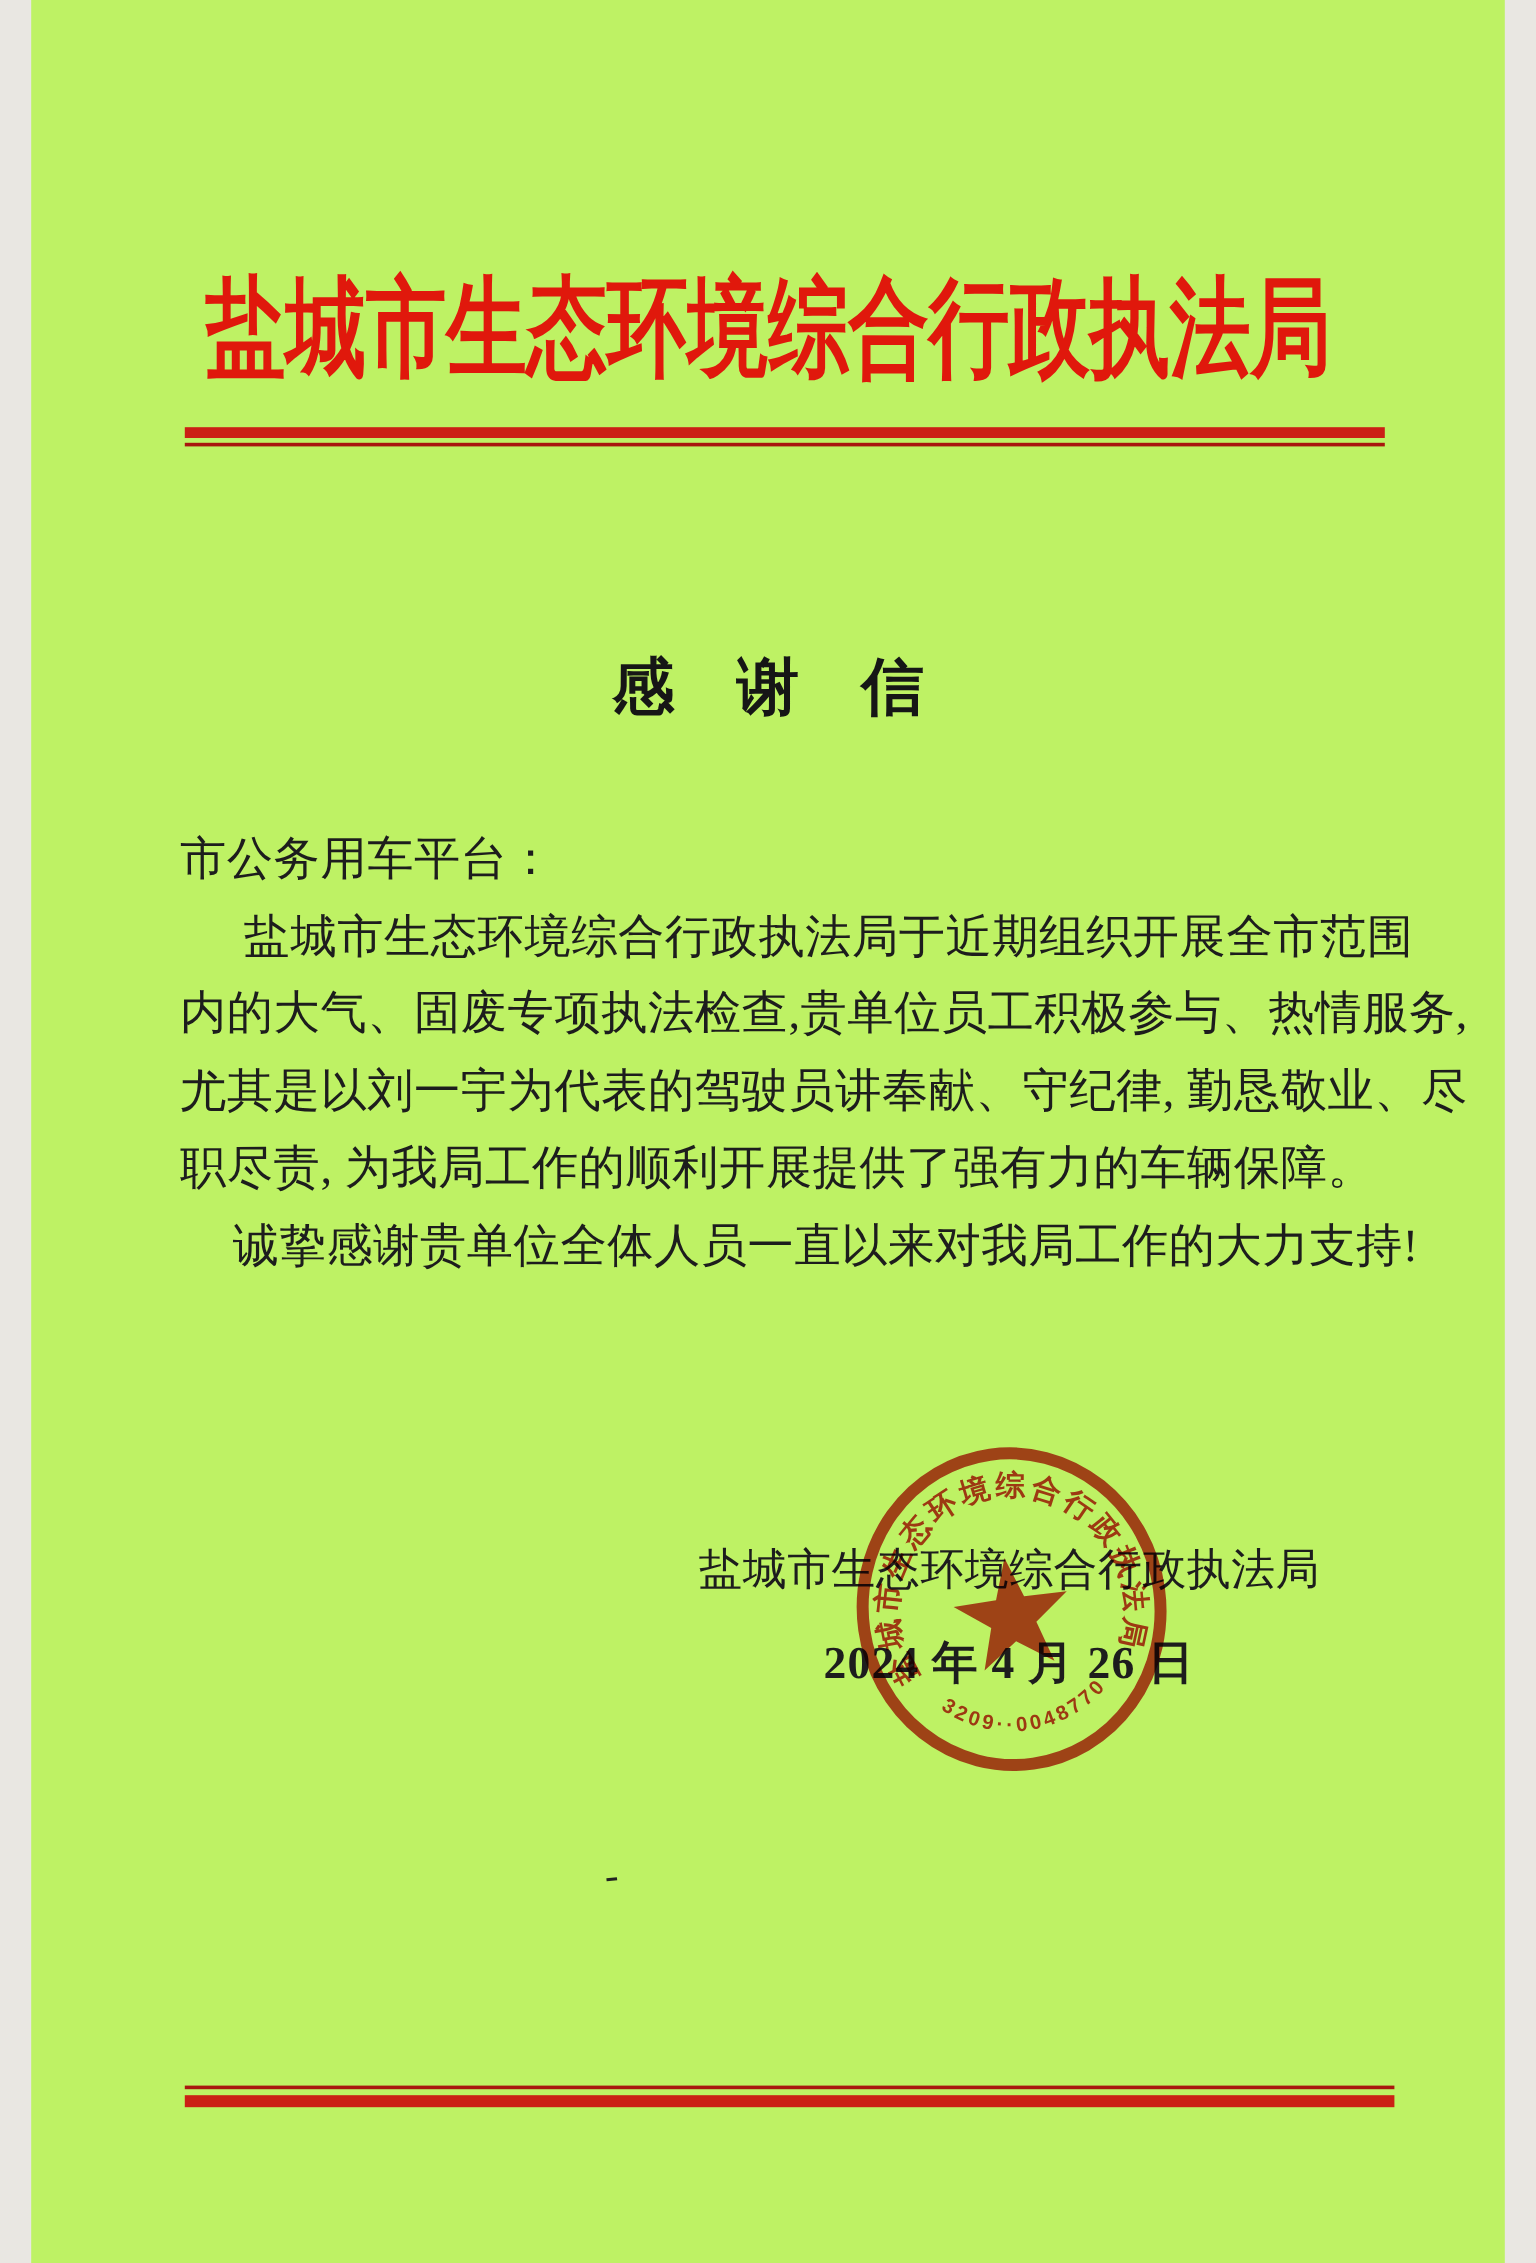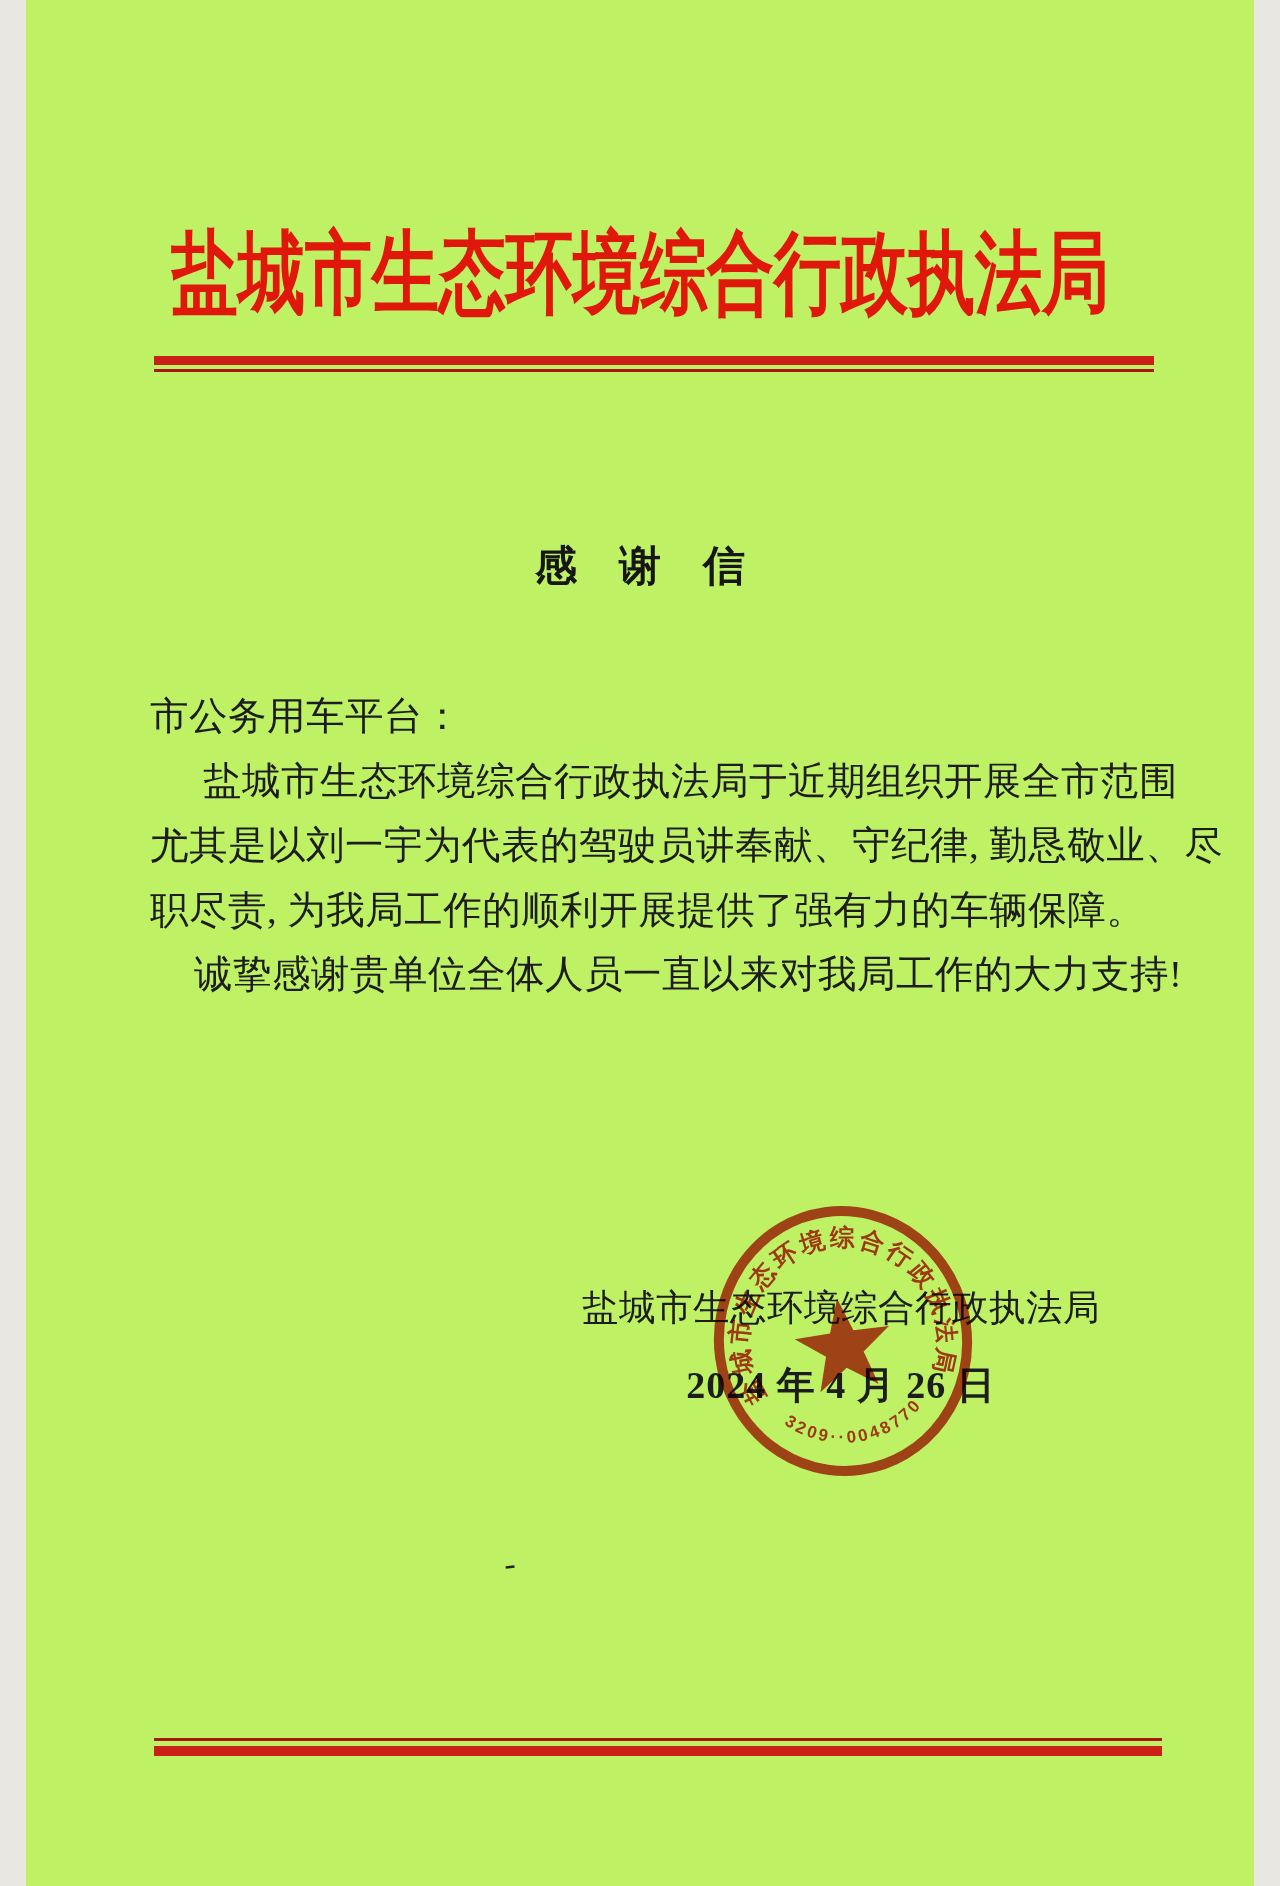--- a/index.html
+++ b/index.html
@@ -25,21 +25,21 @@
     white-space:nowrap;
   }
 
   .rule-top { position:absolute; left:128px; top:356px; width:1000px; }
   .rule-top .thick { height:9px; background:#cb2015; }
   .rule-top .thin  { height:3px; background:#a8170e; margin-top:4px; }
 
   .letter-title {
     position:absolute; top:538px; left:0; width:100%;
     margin:0; text-align:center;
-    font-size:42px; font-weight:bold; color:#161616;
+    font-size:52px; font-weight:bold; color:#161616;
     white-space:nowrap;
   }
 
   .body-block {
     position:absolute; left:124px; top:684px; width:1028px;
     font-size:38.5px; line-height:64.5px;
     letter-spacing:0.5px;
     z-index:1;
   }
   .body-block p { margin:0; white-space:nowrap; }
@@ -82,20 +82,21 @@
   <div class="rule-top">
     <div class="thick"></div>
     <div class="thin"></div>
   </div>
 
   <h2 class="letter-title">感　谢　信</h2>
 
   <div class="body-block">
     <p class="salutation">市公务用车平台：</p>
     <p class="indent">盐城市生态环境综合行政执法局于近期组织开展全市范围</p>
+    <p>内的大气、固废专项执法检查,贵单位员工积极参与、热情服务,</p>
     <p>尤其是以刘一宇为代表的驾驶员讲奉献、守纪律, 勤恳敬业、尽</p>
     <p>职尽责, 为我局工作的顺利开展提供了强有力的车辆保障。</p>
     <p class="indent">诚挚感谢贵单位全体人员一直以来对我局工作的大力支持!</p>
   </div>
 
   <div class="signature">
     <p class="org">盐城市生态环境综合行政执法局</p>
     <p class="date">2024 年 4 月 26 日</p>
   </div>
 

